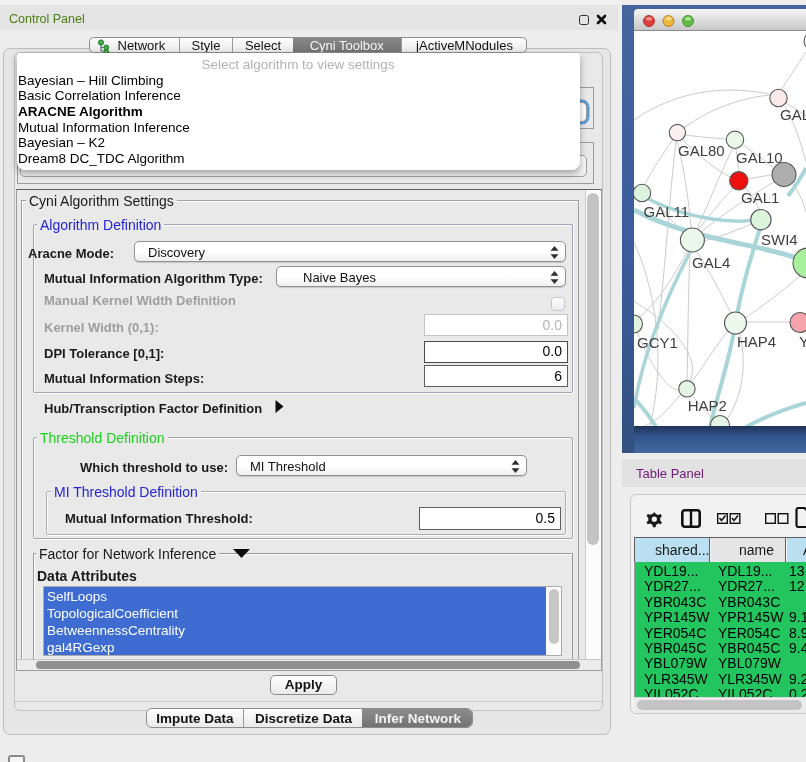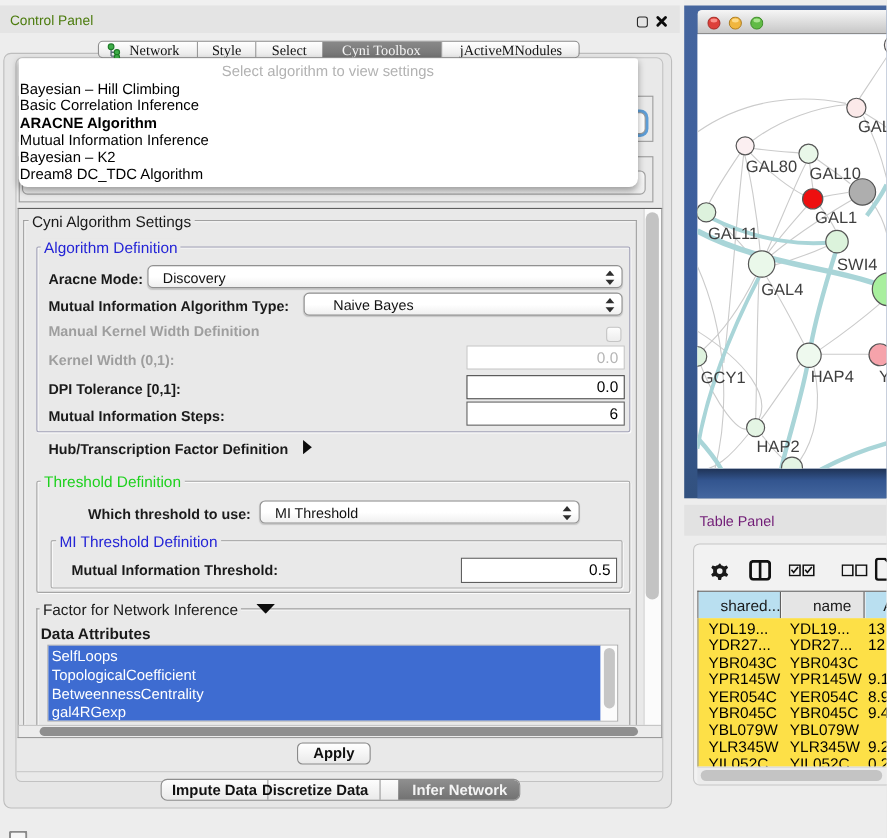--- a/index.html
+++ b/index.html
@@ -41,21 +41,21 @@
 
 <div class="abs" style="left:17px;top:659px;width:584px;height:11px;background:#ececec;border-top:1px solid #c6c6c6;"></div>
 <div class="abs" style="left:36px;top:661px;width:544px;height:8px;background:#8f8f8f;border-radius:4px;"></div>
 
 <div class="abs" style="left:21px;top:200px;width:558px;height:459px;border:1px solid #a0a0a0;border-bottom:none;box-shadow:inset 1px 1px 0 #fbfbfb;"></div>
 <div class="grpt" style="left:26px;top:193px;color:#1a1a1a;">Cyni Algorithm Settings</div>
 
 <div class="abs" style="left:33px;top:224px;width:540px;height:169px;border:1px solid #a2a2b8;border-radius:2px;box-shadow:inset 1px 1px 0 #fbfbfb, 1px 1px 0 #fbfbfb;"></div>
 <div class="grpt" style="left:37px;top:217px;color:#2424d6;">Algorithm Definition</div>
 
-<div class="lbl" style="left:44px;top:246px;">Aracne Mode:</div>
+<div class="lbl" style="left:28px;top:246px;">Aracne Mode:</div>
 <div class="combo" style="left:134px;top:241px;width:432px;height:21px;">
     <span style="position:absolute;left:13px;top:3px;">Discovery</span>
 <svg class="abs" style="right:6px;top:4px;" width="9" height="13" viewBox="0 0 9 13">
       <path d="M4.5 0 L8.5 4.7 L0.5 4.7 Z" fill="#2e2e2e"></path>
       <path d="M4.5 13 L8.5 8.3 L0.5 8.3 Z" fill="#2e2e2e"></path>
     </svg>
   </div>
 
 <div class="lbl" style="left:44px;top:271px;">Mutual Information Algorithm Type:</div>
 <div class="combo" style="left:276px;top:266px;width:290px;height:21px;">
@@ -114,27 +114,27 @@
 <div class="abs" style="left:47px;top:588px;font-size:13.5px;color:#fff;line-height:17px;">SelfLoops<br>TopologicalCoefficient<br>BetweennessCentrality<br>gal4RGexp</div>
 <div class="abs" style="left:546px;top:587px;width:15px;height:68px;background:#fcfcfc;"></div>
 <div class="abs" style="left:548.5px;top:589px;width:10px;height:55px;background:#c6c6c6;border-radius:5px;"></div>
 
 <div class="abs" style="left:15px;top:701px;width:587px;height:1px;background:#c9c9c9;"></div>
 
 <div class="abs" style="left:270px;top:675px;width:67px;height:20px;border:1px solid #8a8a8a;border-radius:5px;background:linear-gradient(#ffffff,#f5f5f5 50%,#e9e9e9);font-size:13.5px;font-weight:600;color:#111;text-align:center;line-height:18px;">Apply</div>
 
 <div class="abs" style="left:146px;top:708px;width:327px;height:19.5px;border:1px solid #8d8d8d;border-radius:6px;background:linear-gradient(#fdfdfd,#eaeaea);overflow:hidden;">
   <div class="seg" style="left:0;top:0;width:97px;height:20px;border-right:1px solid #9a9a9a;font-weight:700;font-size:13.5px;line-height:19px;">Impute Data</div>
-  <div class="seg" style="left:81px;top:0;width:118px;height:20px;border-right:1px solid #9a9a9a;font-weight:700;font-size:13.5px;line-height:19px;text-align:center;">Discretize Data</div>
+  <div class="seg" style="left:98px;top:0;width:118px;height:20px;border-right:1px solid #9a9a9a;font-weight:700;font-size:13.5px;line-height:19px;text-align:center;">Discretize Data</div>
   <div class="seg" style="left:215px;top:0;width:112px;height:20px;background:linear-gradient(#8e8e8e,#6f6f6f);font-weight:700;font-size:13.5px;color:#f4f4f4;line-height:19px;">Infer Network</div>
 </div>
 
 <div class="abs" style="left:7.5px;top:755px;width:17px;height:10px;background:#f6f6f6;border:2px solid #8a8a8a;border-bottom:none;border-radius:3px 3px 0 0;"></div>
 
-<div class="abs" style="left:88.5px;top:37px;width:438px;height:16px;border:1px solid #8e8e8e;border-radius:4.5px;background:linear-gradient(#ffffff,#e8e8e8);overflow:hidden;font-family:Liberation Serif, serif;">
+<div class="abs" style="left:88.5px;top:37px;width:438px;height:16px;border:1px solid #8e8e8e;border-radius:4.5px;background:linear-gradient(#ffffff,#e8e8e8);overflow:hidden;">
   <div class="seg" style="left:0;top:0;width:90.5px;height:16px;border-right:1px solid #9a9a9a;line-height:15px;padding-left:28px;text-align:left;">Network</div>
   <div class="seg" style="left:90.5px;top:0;width:53px;height:16px;border-right:1px solid #9a9a9a;line-height:15px;">Style</div>
   <div class="seg" style="left:143.5px;top:0;width:60px;height:16px;line-height:15px;">Select</div>
   <div class="seg" style="left:203.5px;top:0;width:107.5px;height:16px;background:linear-gradient(#888888,#707070);color:#f5f5f5;line-height:15px;">Cyni Toolbox</div>
   <div class="seg" style="left:311px;top:0;width:127px;height:16px;border-left:1px solid #9a9a9a;line-height:15px;">jActiveMNodules</div>
 </div>
 
 <svg class="abs" style="left:97px;top:38.5px;" width="13" height="14" viewBox="0 0 13 14">
   <path d="M4 5 L4 12 M4 8.5 L8 8.5 M4 12 L8 12" stroke="#5a6b7a" stroke-width="1.2" fill="none"></path>
   <circle cx="4" cy="3.5" r="2.6" fill="#3fae4a" stroke="#1e7c28" stroke-width="1"></circle>
@@ -264,20 +264,20 @@
 <svg class="abs" style="left:795px;top:507px;" width="16" height="21" viewBox="0 0 16 21">
     <path d="M1.5 3 a2 2 0 0 1 2 -2 L9.5 1 L15 6.5 L15 18 a2 2 0 0 1 -2 2 L3.5 20 a2 2 0 0 1 -2 -2 Z" fill="none" stroke="#111" stroke-width="2.2"></path>
   </svg>
 
 <div class="abs" style="left:634px;top:537px;width:172px;height:25px;border-top:1px solid #606060;border-left:1px solid #606060;overflow:hidden;">
   <div class="abs" style="left:0;top:0;width:75px;height:25px;background:#b9dff0;border-right:1px solid #606060;font-size:14px;color:#1a1a1a;line-height:24px;padding-left:20px;">shared...</div>
   <div class="abs" style="left:76px;top:0;width:75px;height:25px;background:#e5e5e5;border-right:1px solid #606060;font-size:14px;color:#1a1a1a;line-height:24px;padding-left:28px;">name</div>
   <div class="abs" style="left:152px;top:0;width:20px;height:25px;background:#b9dff0;font-size:14px;color:#1a1a1a;line-height:24px;padding-left:16px;">A</div>
 </div>
 
-<div class="abs" style="left:634px;top:562px;width:172px;height:135px;background:#fde047;border-left:1px solid #9a9a9a;overflow:hidden;font-size:14px;color:#000;">
+<div class="abs" style="left:634px;top:562px;width:172px;height:135px;background:#22c55e;border-left:1px solid #9a9a9a;overflow:hidden;font-size:14px;color:#000;">
   <div class="abs" style="left:9px;top:2px;line-height:15.4px;">YDL19...<br>YDR27...<br>YBR043C<br>YPR145W<br>YER054C<br>YBR045C<br>YBL079W<br>YLR345W<br>YIL052C</div>
   <div class="abs" style="left:83px;top:2px;line-height:15.4px;">YDL19...<br>YDR27...<br>YBR043C<br>YPR145W<br>YER054C<br>YBR045C<br>YBL079W<br>YLR345W<br>YIL052C</div>
   <div class="abs" style="left:154px;top:2px;line-height:15.4px;">13<br>12<br><br>9.1<br>8.9<br>9.4<br><br>9.2<br>0.2</div>
 </div>
 
 <div class="abs" style="left:634px;top:697px;width:172px;height:16px;background:#ececec;border-top:1px solid #d8d8d8;"></div>
 <div class="abs" style="left:637px;top:700px;width:165px;height:10px;background:#c4c4c4;border-radius:5px;"></div>
 
 </body></html>

